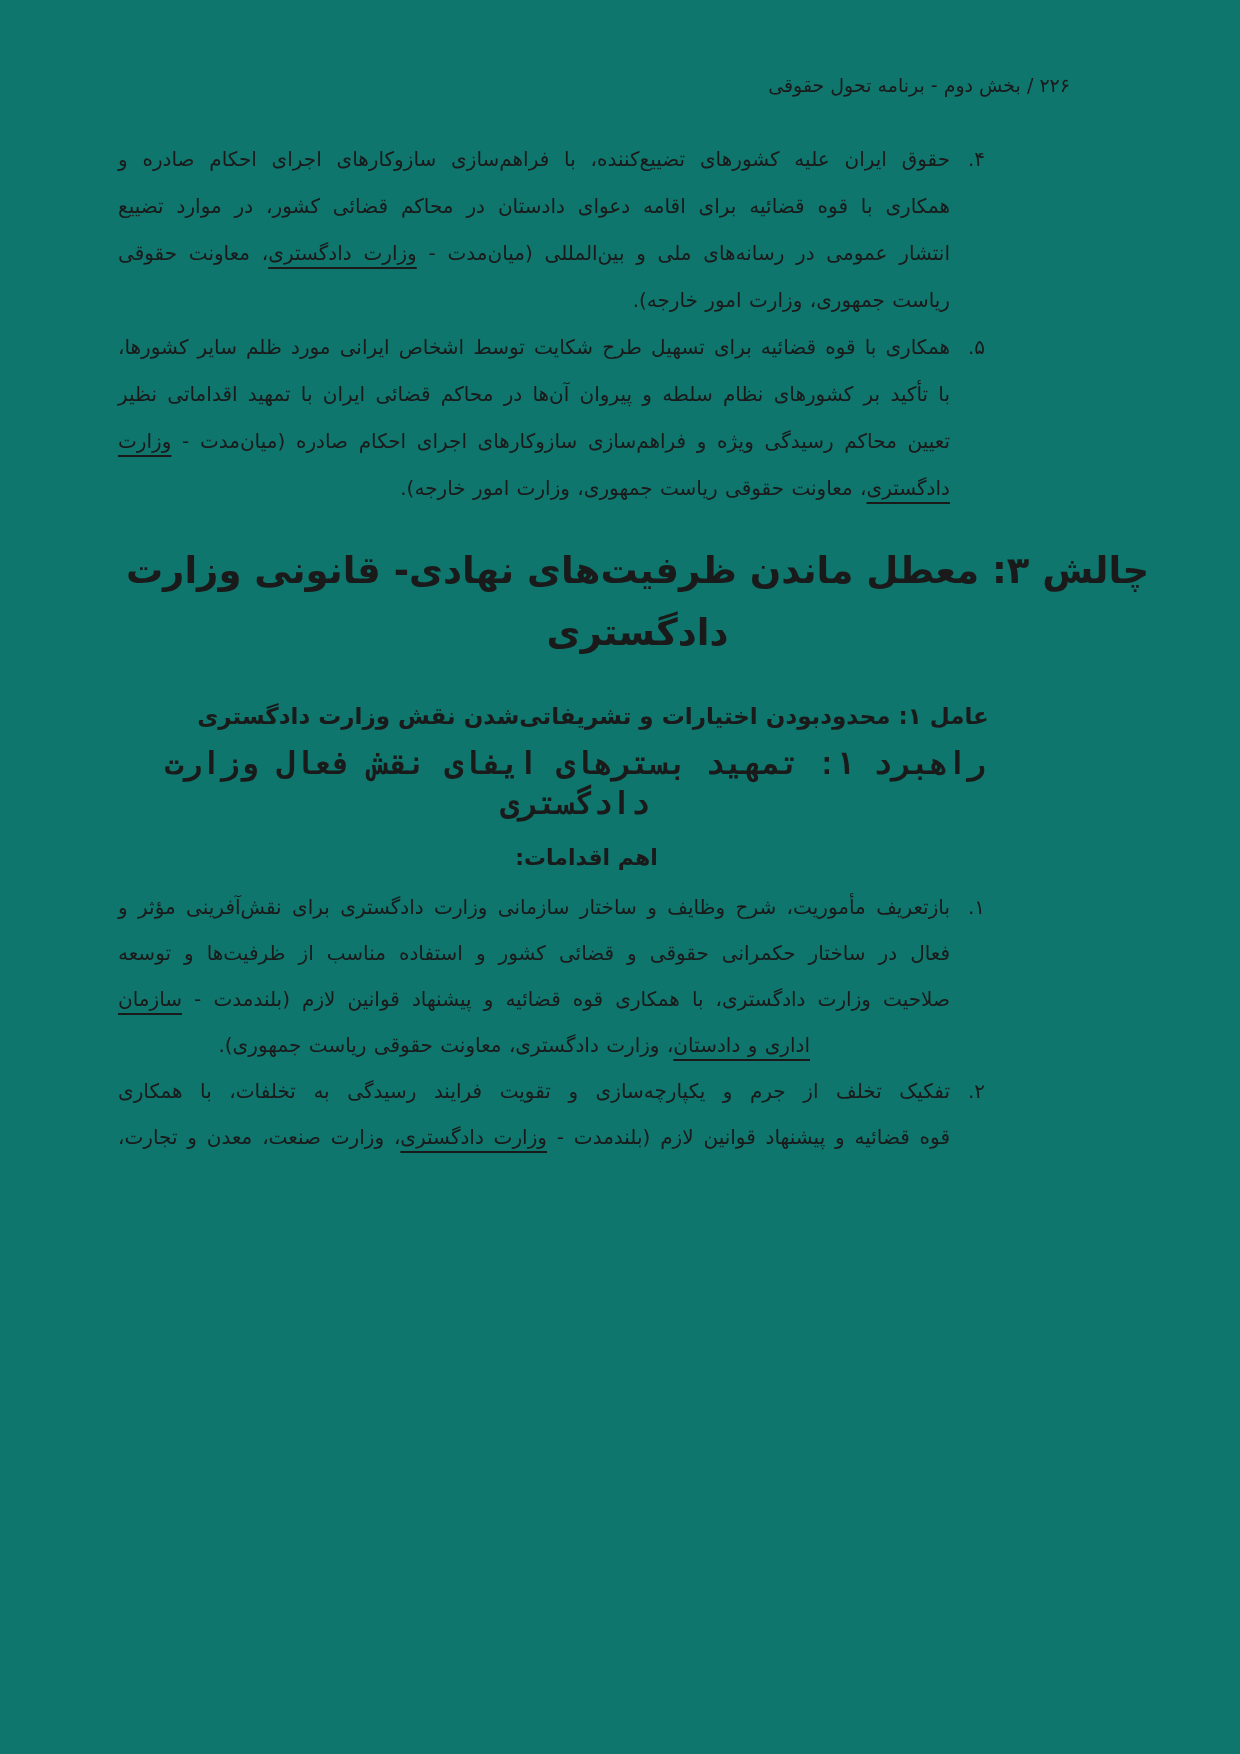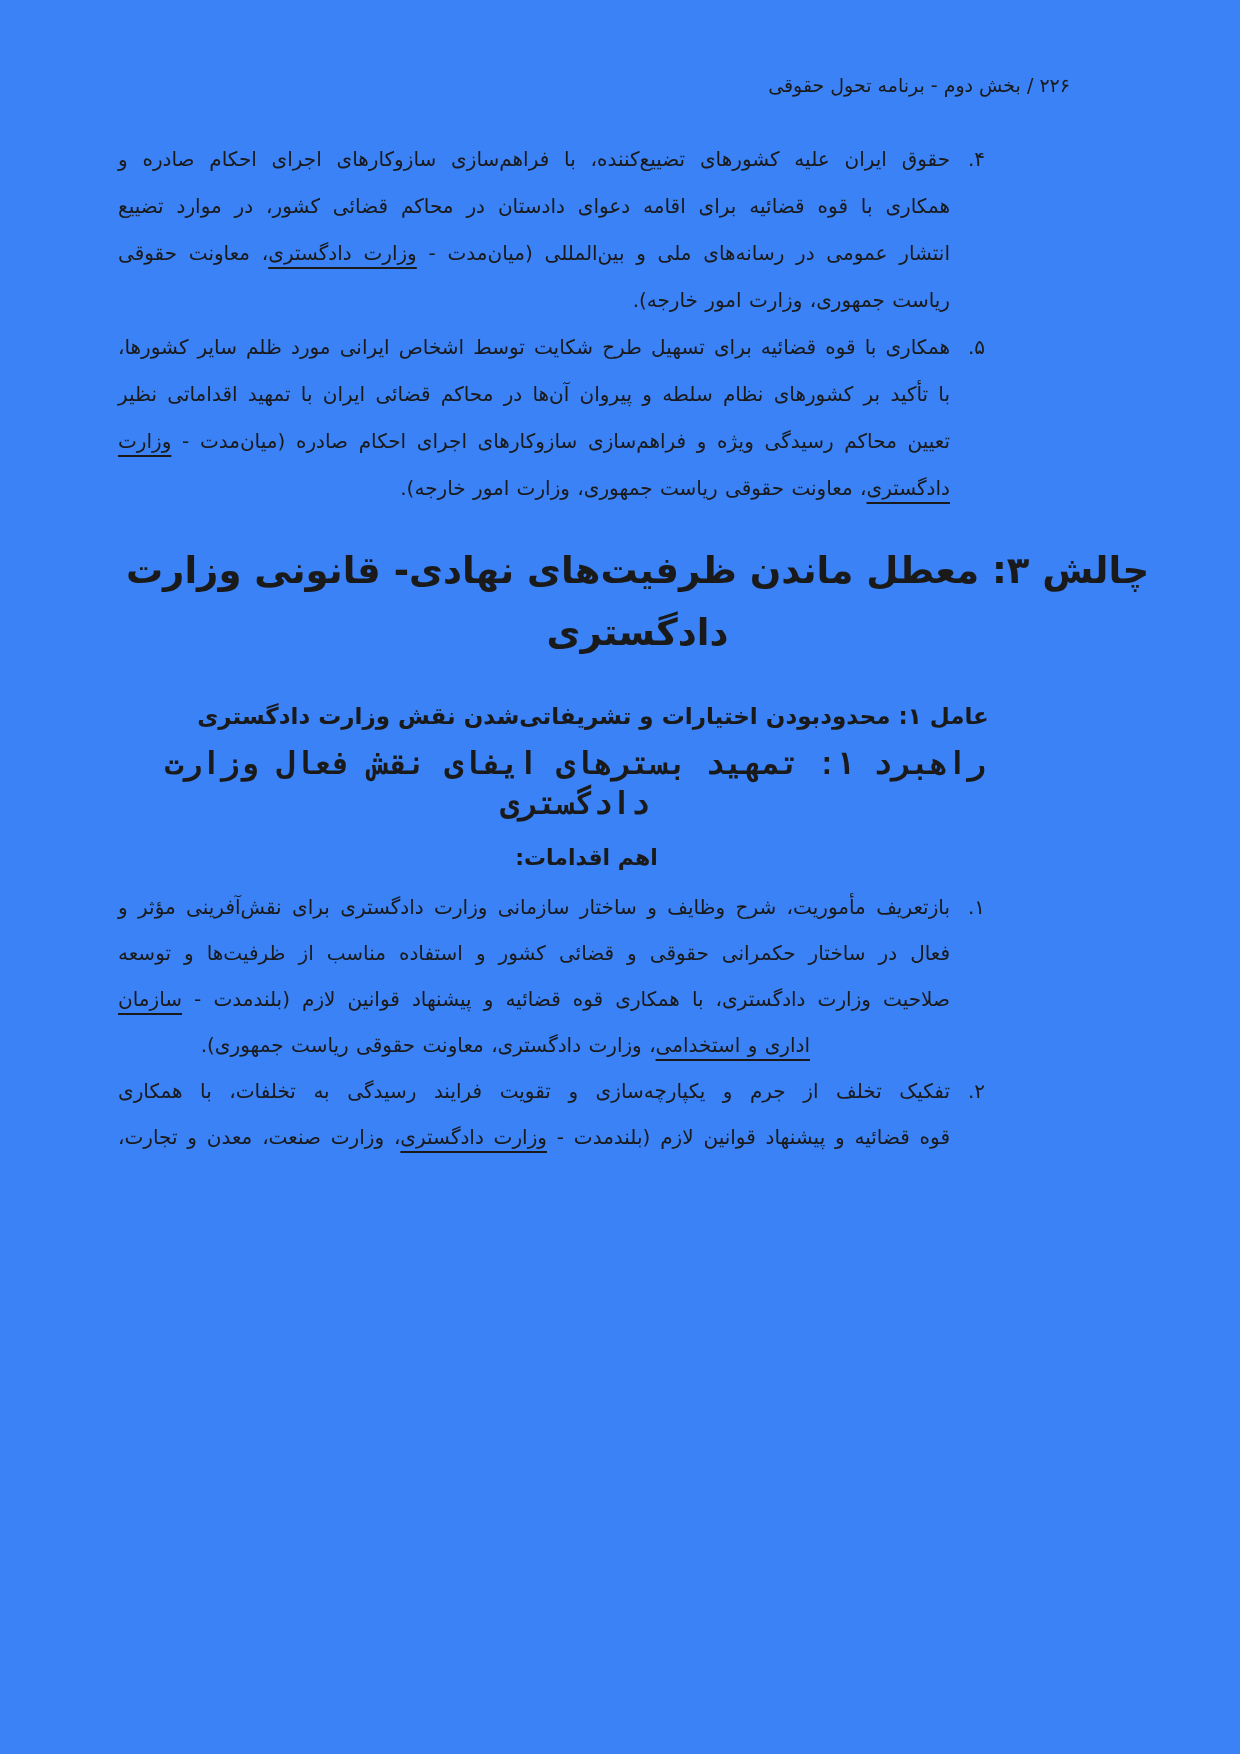--- a/index.html
+++ b/index.html
@@ -1,17 +1,17 @@
 <!DOCTYPE html>
 <html dir="rtl" lang="fa"><head>
 <meta charset="utf-8">
 <style>
   html,body{margin:0;padding:0;background:#e9e9e9;}
   .page{
-    width:1240px;height:1754px;background:#3b82f6;margin:0 auto;
+    width:1240px;height:1754px;background:#0f766e;margin:0 auto;
     direction:rtl;color:#1a1a1a;
     font-family:"DejaVu Sans",sans-serif;
     box-sizing:border-box;
     padding:70px 83px 0 118px; 
     position:relative;overflow:hidden;
   }
   .header{
     text-align:right;margin-right:87px;
     font-size:19px;line-height:30px;
   }
@@ -78,21 +78,21 @@
   <div class="sub factor">عامل ۱: محدودبودن اختیارات و تشریفاتی‌شدن نقش وزارت دادگستری</div>
   <div class="sub strategy">راهبرد ۱: تمهید بسترهای ایفای نقش فعال وزارت دادگستری</div>
   <div class="sub label">اهم اقدامات:</div>
 
   <div class="list actions" id="actions-list">
       <div class="li">
         <span class="num">۱.</span>
         <div class="line"><span>بازتعریف مأموریت، شرح وظایف و ساختار سازمانی وزارت دادگستری برای نقش‌آفرینی مؤثر و</span></div>
         <div class="line"><span>فعال در ساختار حکمرانی حقوقی و قضائی کشور و استفاده مناسب از ظرفیت‌ها و توسعه</span></div>
         <div class="line"><span>صلاحیت وزارت دادگستری، با همکاری قوه قضائیه و پیشنهاد قوانین لازم (بلندمدت - </span><span class="u">سازمان</span></div>
-        <div class="line end"><span class="u">اداری و استخدامی</span><span>، وزارت دادگستری، معاونت حقوقی ریاست جمهوری).</span></div>
+        <div class="line end"><span class="u">اداری و دادستان</span><span>، وزارت دادگستری، معاونت حقوقی ریاست جمهوری).</span></div>
       </div>
       <div class="li">
         <span class="num">۲.</span>
         <div class="line"><span>تفکیک تخلف از جرم و یکپارچه‌سازی و تقویت فرایند رسیدگی به تخلفات، با همکاری</span></div>
         <div class="line"><span>قوه قضائیه و پیشنهاد قوانین لازم (بلندمدت - </span><span class="u">وزارت دادگستری</span><span>، وزارت صنعت، معدن و تجارت،</span></div>
       </div>
     </div>
 </div>
 
 </body></html>

